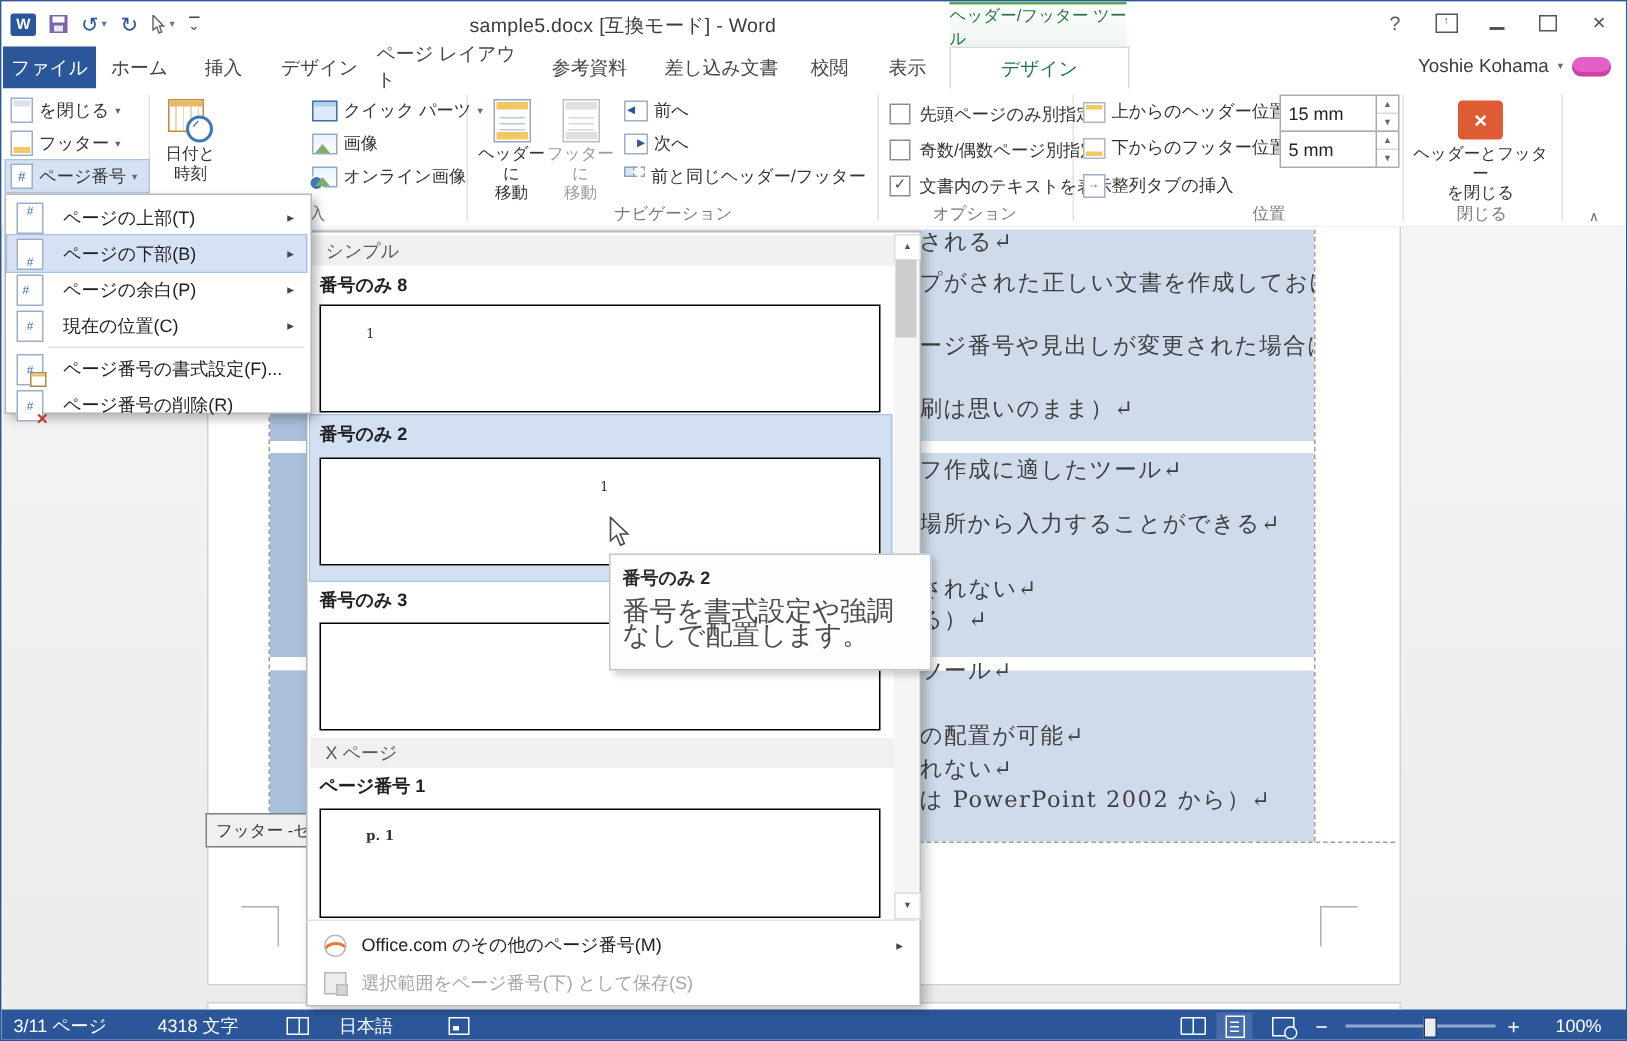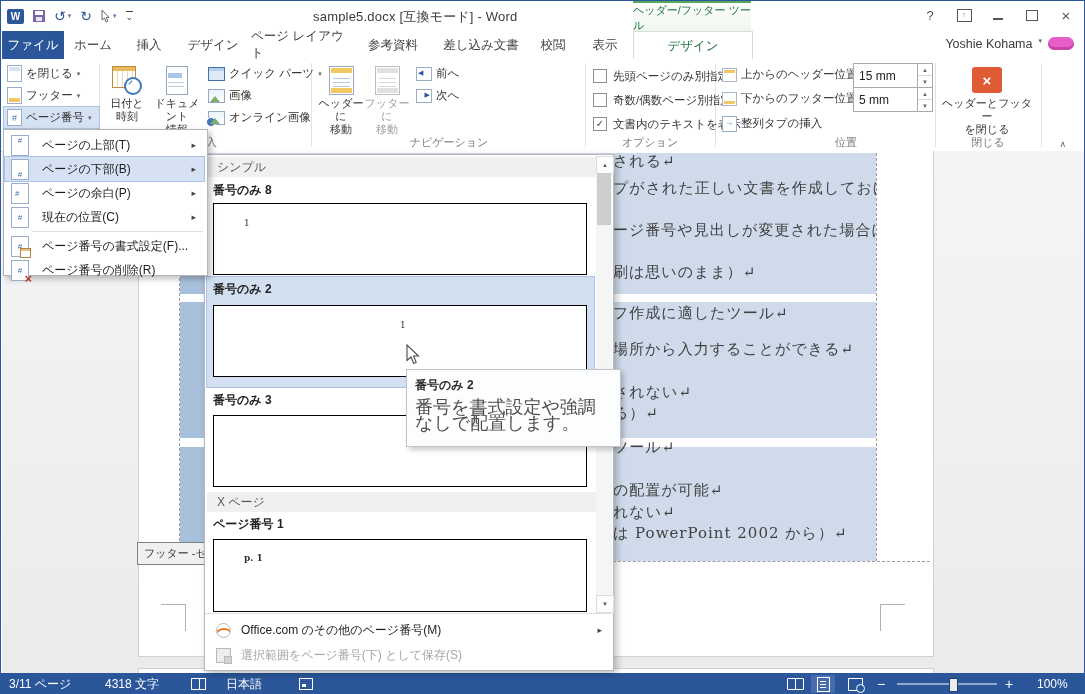--- a/index.html
+++ b/index.html
@@ -34,21 +34,21 @@
 
   
   .tabrow{position:absolute;left:0;top:30px;width:100%;height:28px;background:#fff}
   .filetab{position:absolute;left:1px;top:0;width:62px;height:28px;background:#2b579a;color:#fff;
            font-size:12.5px;display:flex;align-items:center;justify-content:center}
   .tab{position:absolute;top:0;height:28px;display:flex;align-items:center;justify-content:center;
        font-size:12.5px;color:#444}
   .ctxtab{position:absolute;left:632px;top:0;width:118px;height:28px;background:#fff;
           border:1px solid #dadada;border-bottom:none;color:#217346;font-size:12.5px;
           display:flex;align-items:center;justify-content:center}
-  .userarea{position:absolute;right:10px;top:6px;display:flex;align-items:flex-start;gap:6px;font-size:12.5px;color:#3b3b3b}
+  .userarea{position:absolute;right:10px;top:6px;display:flex;align-items:center;gap:6px;font-size:12.5px;color:#3b3b3b}
   .uarrow{font-size:7px;color:#666}
   .avatar{width:26px;height:13px;background:#e65ec7;border-radius:7px;box-shadow:inset 0 -3px 0 #c944a5}
 
   
   .ribbon{position:absolute;left:0;top:58px;width:100%;height:92px;background:#fff;border-bottom:1px solid #cfcfcf}
   .gsep{position:absolute;top:4px;width:1px;height:84px;background:#e2e2e2}
   .glabel{position:absolute;top:76px;height:14px;font-size:11px;color:#7a7a7a;text-align:center}
   .sbtn{position:absolute;height:21px;display:flex;align-items:center;gap:4px;font-size:11.5px;color:#333;padding:0 3px}
   .sbtn .da{font-size:7px;color:#666}
   .pressed{background:#d4e2f4;outline:1px solid #aac4e0}
@@ -280,27 +280,20 @@
     <div class="bigbtn" style="left:102px">
       <span class="ic">
           <span class="calico">
             <span class="calgrid"></span>
             <span class="clock"></span>
           </span>
         </span>
       <span class="tl">日付と</span>
       <span class="tl">時刻</span>
     </div>
-    <div class="bigbtn" style="left:150px;width:52px">
-      <span class="ic">
-          <span class="docinfo"></span>
-        </span>
-      <span class="tl">ドキュメント</span>
-      <span class="tl">情報</span>
-    </div>
     <div class="sbtn" style="left:204px;top:4px">
       <span class="qpico"></span>
       <span>クイック パーツ</span>
       <span class="da">▾</span>
     </div>
     <div class="sbtn" style="left:204px;top:26px">
       <span class="picico"></span>
       <span>画像</span>
     </div>
     <div class="sbtn" style="left:204px;top:48px">
@@ -329,20 +322,24 @@
       <span class="tl">フッターに</span>
       <span class="tl">移動</span>
     </div>
     <div class="sbtn" style="left:412px;top:4px">
       <span class="navico prev"></span>
       <span>前へ</span>
     </div>
     <div class="sbtn" style="left:412px;top:26px">
       <span class="navico next"></span>
       <span>次へ</span>
+    </div>
+    <div class="sbtn" style="left:412px;top:48px">
+      <span class="linkico"></span>
+      <span>前と同じヘッダー/フッター</span>
     </div>
     <div class="glabel" style="left:388px;width:120px">ナビゲーション</div>
 
     <div class="chkrow" style="left:592px;top:8px">
       <span class="chk"></span>
       <span>先頭ページのみ別指定</span>
     </div>
     <div class="chkrow" style="left:592px;top:32px">
       <span class="chk"></span>
       <span>奇数/偶数ページ別指定</span>

